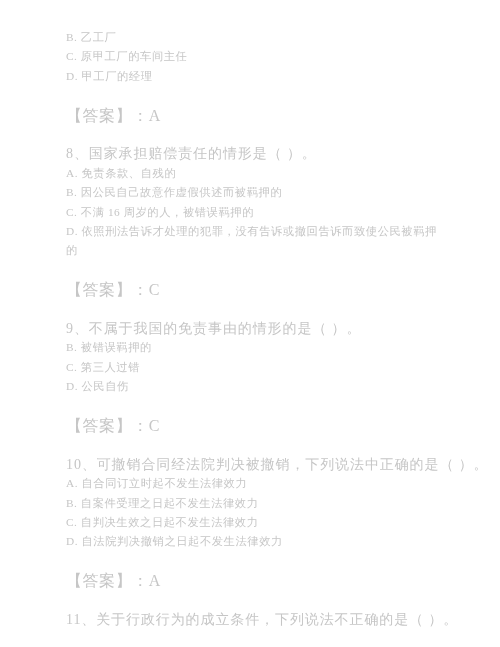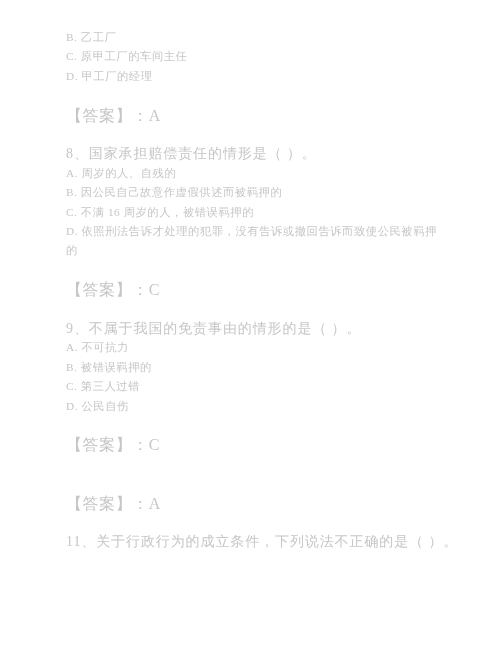--- a/index.html
+++ b/index.html
@@ -84,46 +84,52 @@
     </div>
 
     <div class="gap-answer"></div>
 
     <div class="answer-line">【答案】：A</div>
 
     <div class="gap-question"></div>
 
     <div class="block">
       <div class="line stem">8、国家承担赔偿责任的情形是（      ）。</div>
-      <div class="line opt">A. 周岁的人、自残的</div>
+      <div class="line opt">A. 免责条款、自残的</div>
       <div class="line opt">B. 因公民自己故意作虚假供述而被羁押的</div>
       <div class="line opt">C. 不满 16 周岁的人，被错误羁押的</div>
       <div class="line wrap opt">D. 依照刑法告诉才处理的犯罪，没有告诉或撤回告诉而致使公民被羁押的</div>
     </div>
 
     <div class="gap-answer"></div>
 
     <div class="answer-line">【答案】：C</div>
 
     <div class="gap-question"></div>
 
     <div class="block">
       <div class="line stem">9、不属于我国的免责事由的情形的是（      ）。</div>
-      <div class="line opt">A. 不可抗力</div>
       <div class="line opt">B. 被错误羁押的</div>
       <div class="line opt">C. 第三人过错</div>
       <div class="line opt">D. 公民自伤</div>
     </div>
 
     <div class="gap-answer"></div>
 
     <div class="answer-line">【答案】：C</div>
 
     <div class="gap-question"></div>
 
+    <div class="block">
+      <div class="line stem">10、可撤销合同经法院判决被撤销，下列说法中正确的是（      ）。</div>
+      <div class="line opt">A. 自合同订立时起不发生法律效力</div>
+      <div class="line opt">B. 自案件受理之日起不发生法律效力</div>
+      <div class="line opt">C. 自判决生效之日起不发生法律效力</div>
+      <div class="line opt">D. 自法院判决撤销之日起不发生法律效力</div>
+    </div>
 
     <div class="gap-answer"></div>
 
     <div class="answer-line">【答案】：A</div>
 
     <div class="gap-question"></div>
 
     <div class="block">
       <div class="line stem">11、关于行政行为的成立条件，下列说法不正确的是（      ）。</div>
 

